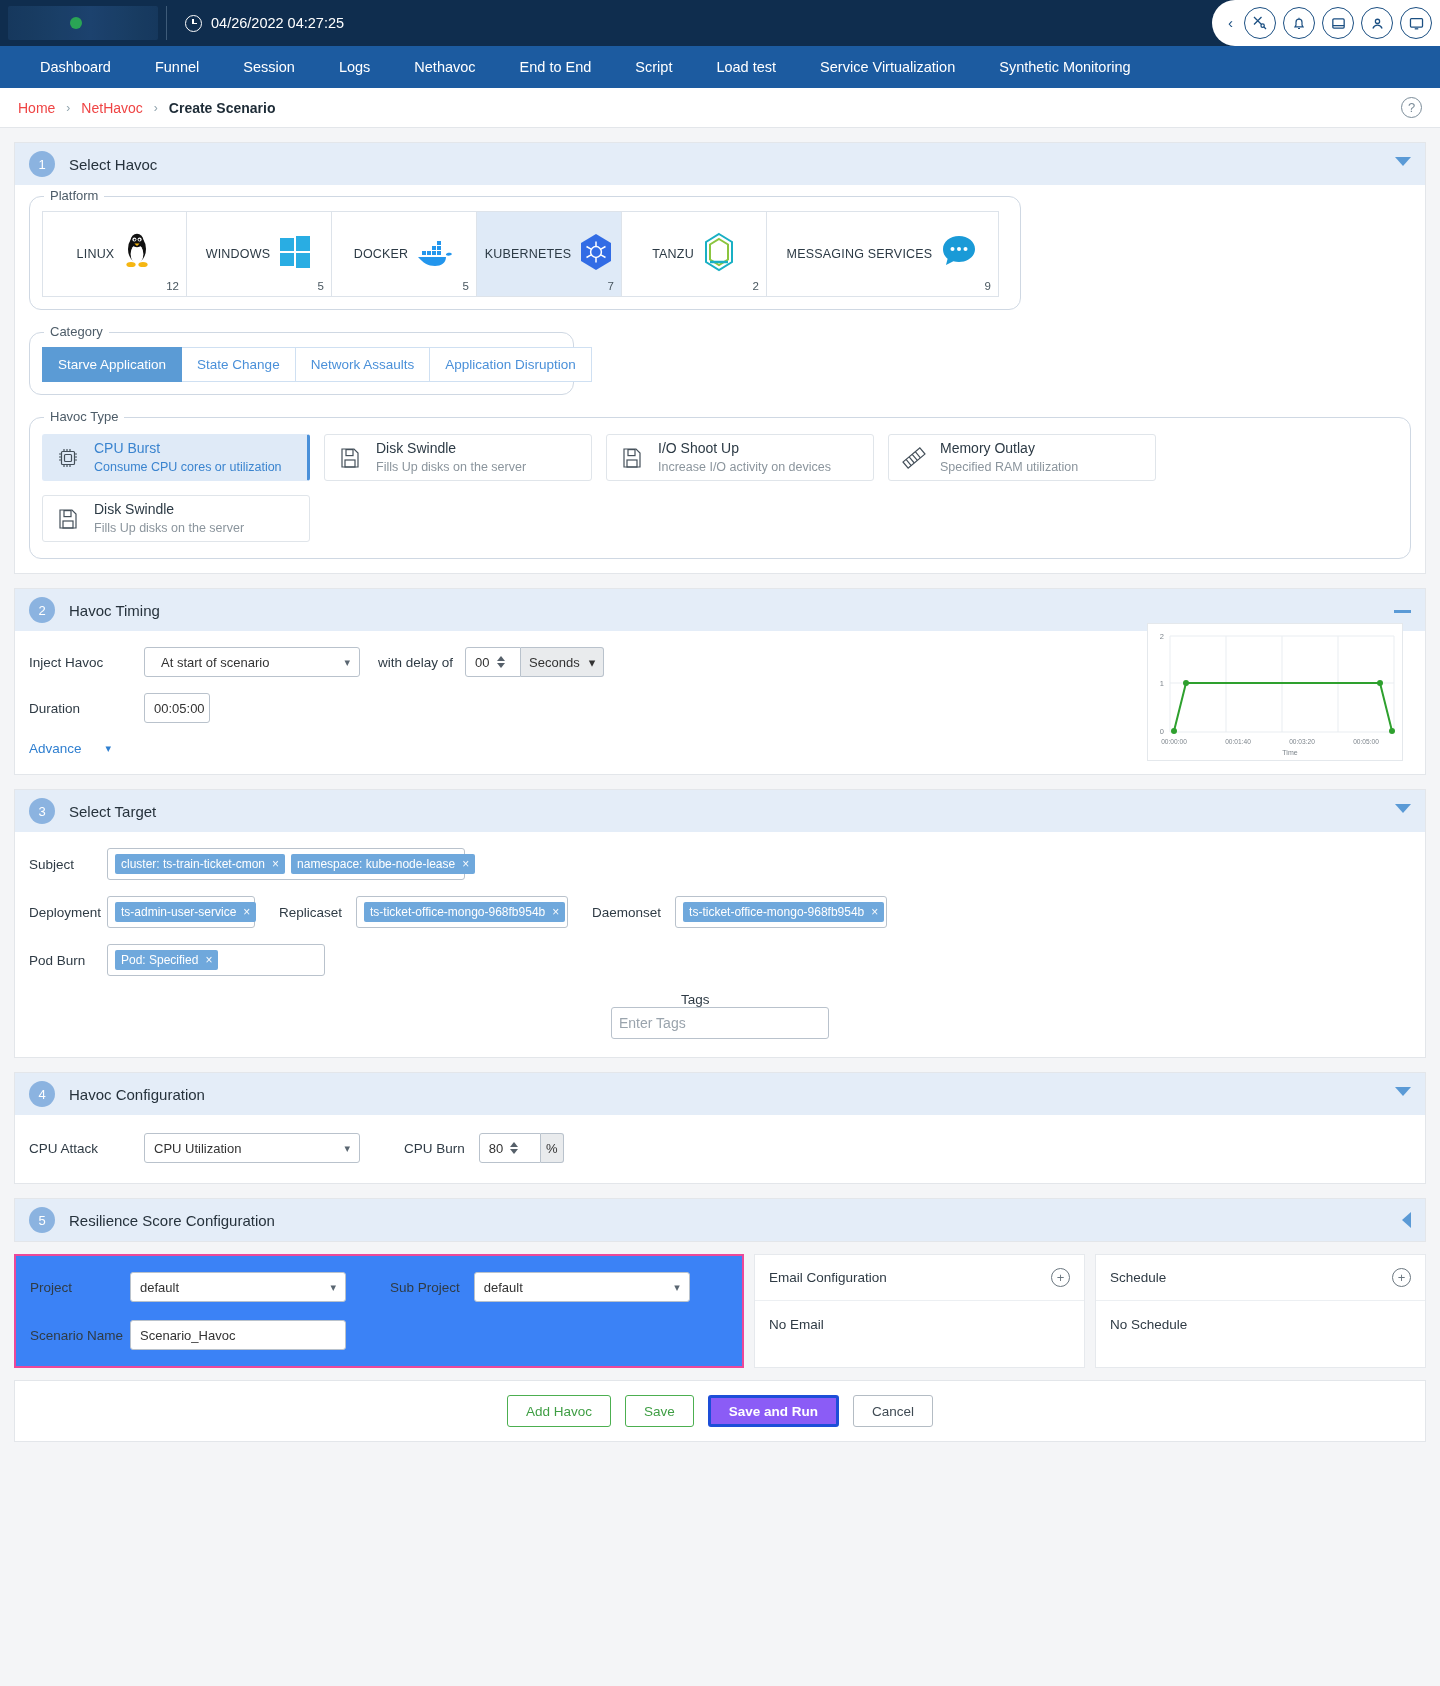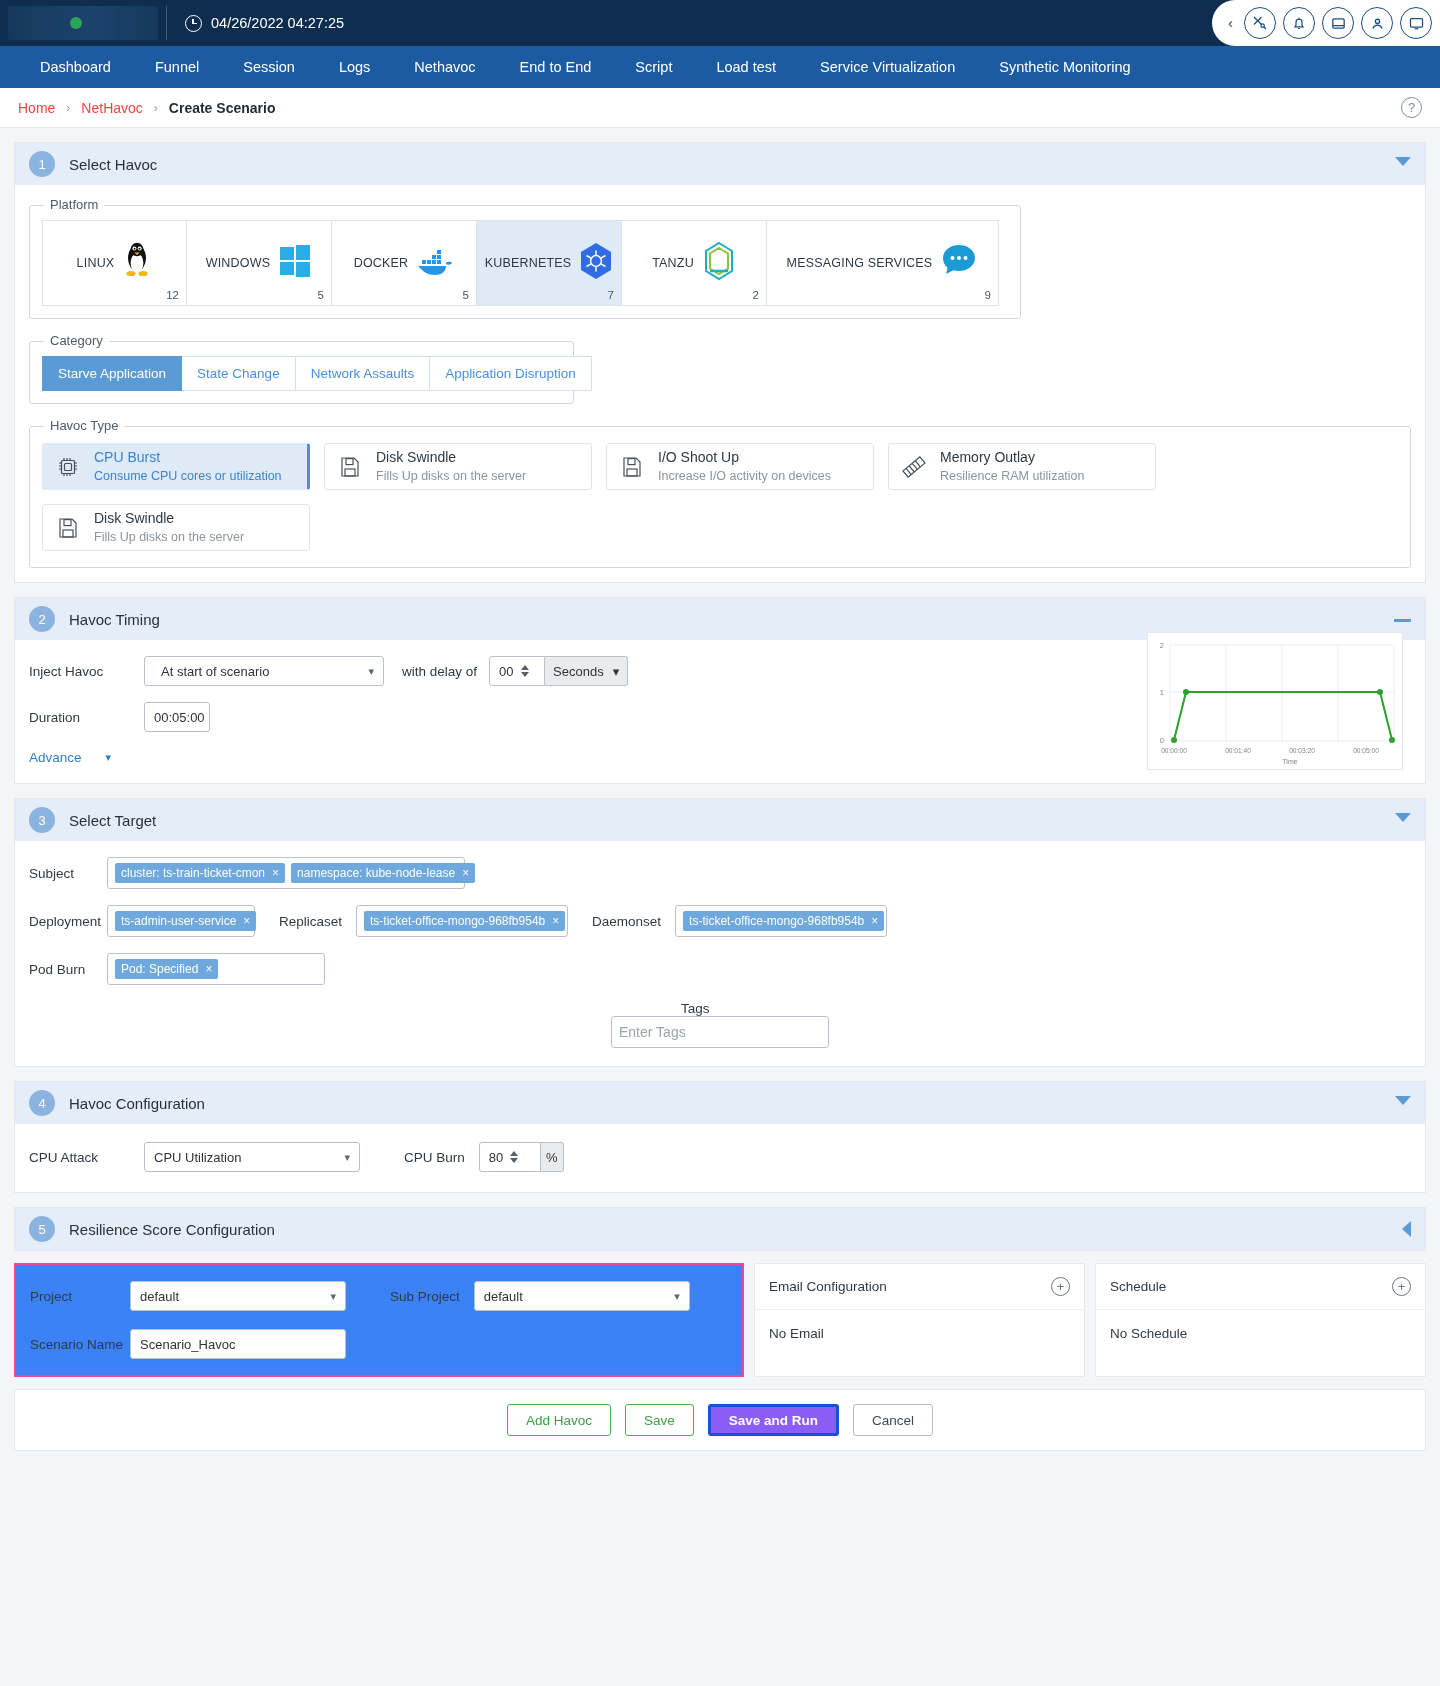--- a/index.html
+++ b/index.html
@@ -81,21 +81,21 @@
     border-left:8px solid transparent;border-right:8px solid transparent;border-top:9px solid #5a9ad6;
   }
   .caret.left{
     border:none;width:0;height:0;border-top:8px solid transparent;border-bottom:8px solid transparent;
     border-right:9px solid #5a9ad6; top:13px;
   }
   .dash{position:absolute;right:14px;top:21px;width:17px;height:3px;background:#5a9ad6;}
 
   
   .fs{
-    border:1px solid #cfd8e3; border-radius:3px; margin:14px 0 0 0; padding:14px 12px 12px 12px;
+    border:1px solid #cfd8e3; border-radius:12px; margin:5px 0 0 0; padding:14px 12px 12px 12px;
     position:relative;
   }
   .fs > .lg{
     position:absolute;top:-9px;left:14px;background:#fff;padding:0 6px;font-size:13px;color:#4d5c68;
   }
 
   
   .platrow{display:flex;}
   .plat{
     width:145px;height:86px;border:1px solid #dde3ea;border-left:none;
@@ -434,21 +434,21 @@
             <span class="ico">
               <svg width="26" height="26" viewBox="0 0 26 26" fill="none" stroke="#45505a" stroke-width="1.2">
                 <g transform="rotate(-40 13 13)">
                   <rect x="2" y="9" width="22" height="8"></rect>
                   <path d="M6 9v8M10 9v8M14 9v8M18 9v8"></path>
                 </g>
               </svg>
             </span>
             <span>
               <div class="tt">Memory Outlay</div>
-              <div class="ds">Resilience RAM utilization</div>
+              <div class="ds">Specified RAM utilization</div>
             </span>
           </div>
 
           <div class="ht">
             <span class="ico">
               <svg width="22" height="24" viewBox="0 0 22 24" fill="none" stroke="#45505a" stroke-width="1.2">
                 <path d="M3 3h12l4 4v14H3z"></path>
                   <rect x="7" y="3.6" width="7" height="6"></rect>
                   <rect x="6" y="14" width="10" height="7"></rect>
               </svg>
@@ -500,21 +500,21 @@
           <text x="26" y="120" font-size="6.6" fill="#7d858c" font-family="Liberation Sans" text-anchor="middle">00:00:00</text>
           <text x="90" y="120" font-size="6.6" fill="#7d858c" font-family="Liberation Sans" text-anchor="middle">00:01:40</text>
           <text x="154" y="120" font-size="6.6" fill="#7d858c" font-family="Liberation Sans" text-anchor="middle">00:03:20</text>
           <text x="218" y="120" font-size="6.6" fill="#7d858c" font-family="Liberation Sans" text-anchor="middle">00:05:00</text>
           <text x="142" y="131" font-size="7" fill="#7d858c" font-family="Liberation Sans" text-anchor="middle">Time</text>
         </svg>
       </div>
 
       <div class="frow">
         <span class="lbl" style="width:115px;">Inject Havoc</span>
-        <div class="sel-box" style="width:240px;padding-left:16px;">
+        <div class="sel-box" style="width:216px;padding-left:16px;">
           <span>At start of scenario</span>
           <span class="cv">▾</span>
         </div>
         <span class="lbl" style="margin-left:18px;">with delay of</span>
         <div style="display:flex;margin-left:12px;">
           <div class="spin" style="width:56px;border-radius:3px 0 0 3px;">
             <span>00</span>
             <span class="arrows">
                 <i class="up"></i>
                 <i class="dn"></i>

